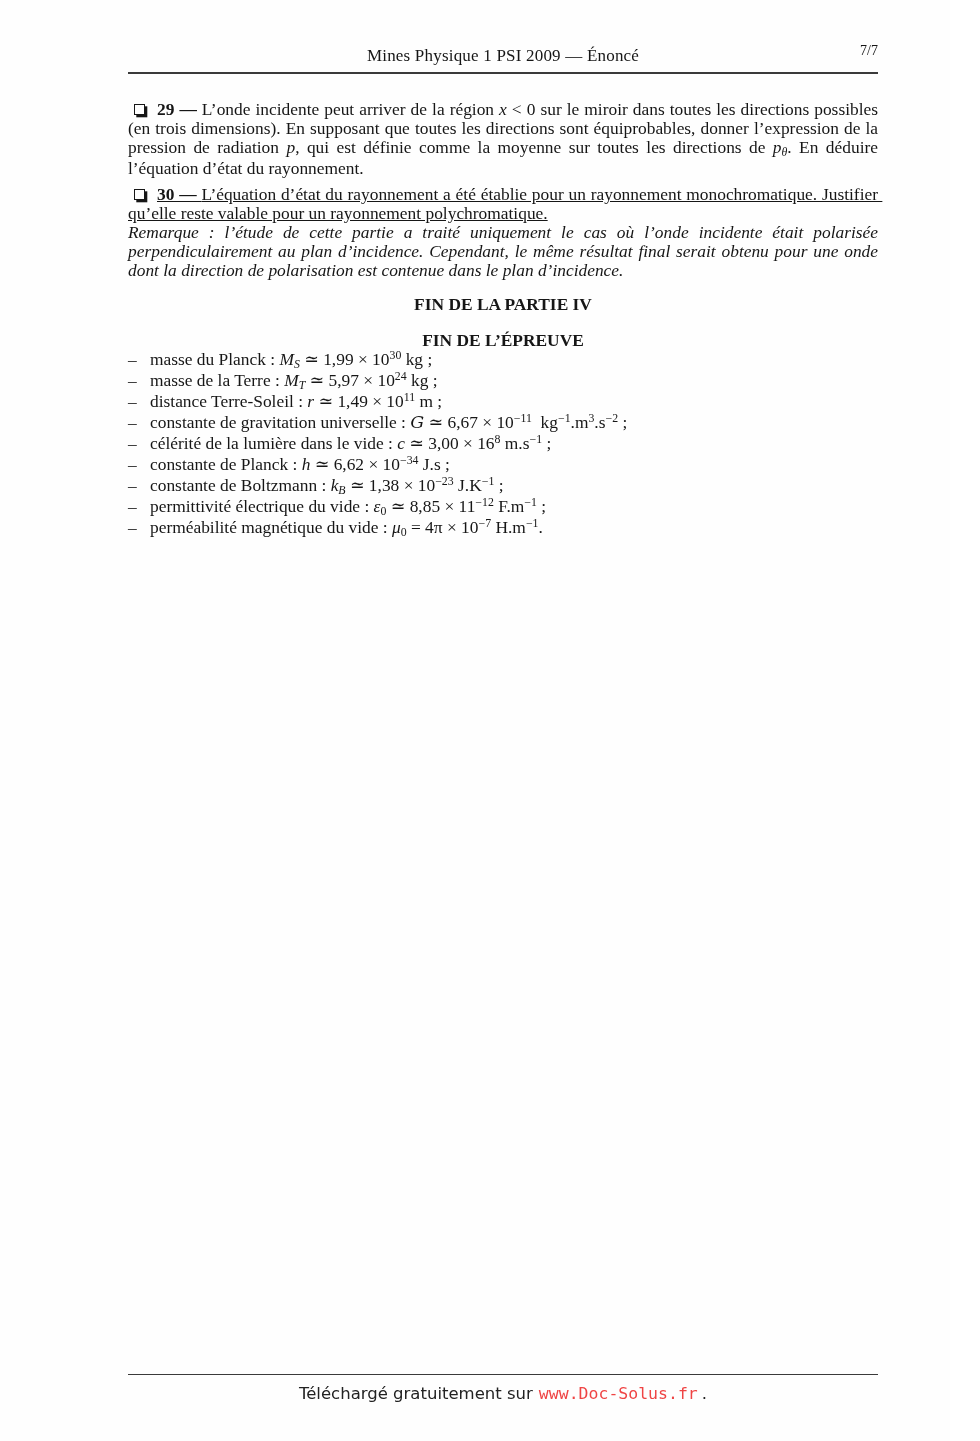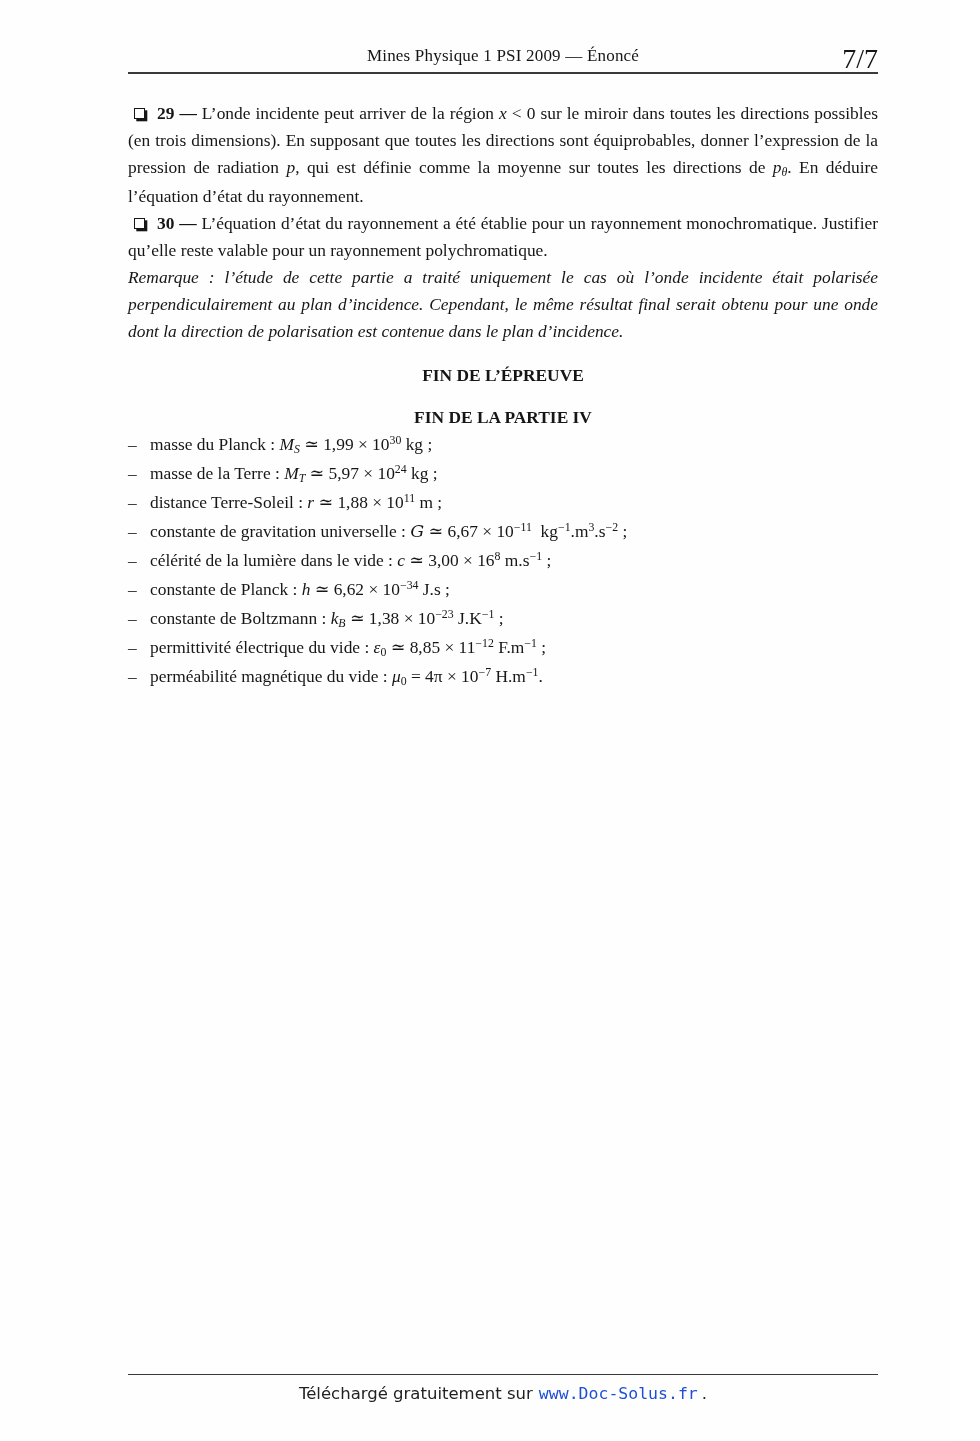--- a/index.html
+++ b/index.html
@@ -14,30 +14,30 @@
   
   .header{
     position:absolute;top:46px;left:128px;width:750px;
     border-bottom:2px solid #3a3a3a;
     padding-bottom:6px;
   }
   .header-title{
     text-align:center;font-size:17px;letter-spacing:.2px;
   }
   .page-number{
-    position:absolute;right:0;top:-3px;font-size:28px;
+    position:absolute;right:0;top:-3px;font-size:14px;
   }
   
   .main{
     position:absolute;top:100px;left:128px;width:750px;
-    font-size:17.4px;line-height:27px;
+    font-size:17.4px;line-height:19px;
   }
   p.body{margin:0;text-align:justify;}
   #q29{ text-indent:5px; }
-  #q30{ text-indent:5px; }
+  #q30{ margin-top:7px; text-indent:5px;text-decoration:underline; }
   #remark{ margin-top:0;font-style:italic; }
   .center-heading{
     margin:0;text-align:center;font-weight:700;font-size:17.4px;
   }
   #h-part{ margin-top:15px; }
   #h-exam{ margin-top:17px; }
   #notations-intro{ margin-top:7px; text-align:left; }
   .nlist{ margin-top:0; }
   .nitem{ display:flex; align-items:baseline; }
   .dash{ width:22px; flex:0 0 22px; }
@@ -60,21 +60,21 @@
   .footer{
     position:absolute;top:1374px;left:128px;width:750px;
     border-top:1.5px solid #3a3a3a;
     padding-top:9px;
     text-align:center;
     font-family:"DejaVu Sans","Liberation Sans",sans-serif;
     font-size:16.5px;color:#222;
   }
   .doc-link{
     font-family:"DejaVu Sans Mono","Liberation Mono",monospace;
-    color:#1d4ed8;
+    color:#ef4444;
     margin-left:6px;
     cursor:pointer;
     text-decoration:none;
   }
   .footer-suffix{ margin-left:4px; }
 </style>
 </head>
 <body>
 
 <div class="page">
@@ -82,35 +82,35 @@
   <div class="header">
     <div class="header-title">Mines Physique 1 PSI 2009 — Énoncé</div>
     <div class="page-number">7/7</div>
   </div>
 
   <div class="main">
     <p class="body" id="q29"><span class="run r-marker"></span><span class="run r-b">29 — </span><span class="run r-n">L’onde incidente peut arriver de la région </span><span class="run r-i">x</span><span class="run r-n"> &lt; 0 sur le miroir dans toutes les directions possibles (en trois dimensions). En supposant que toutes les directions sont équiprobables, donner l’expression de la pression de radiation </span><span class="run r-i">p</span><span class="run r-n">, qui est définie comme la moyenne sur toutes les directions de </span><span class="run r-i">p</span><span class="run r-isub">θ</span><span class="run r-n">. En déduire l’équation d’état du rayonnement.</span></p>
     <p class="body" id="q30"><span class="run r-marker"></span><span class="run r-b">30 — </span><span class="run r-n">L’équation d’état du rayonnement a été établie pour un rayonnement monochromatique. Justifier qu’elle reste valable pour un rayonnement polychromatique.</span></p>
     <p class="body" id="remark"><span class="run r-n">Remarque : l’étude de cette partie a traité uniquement le cas où l’onde incidente était polarisée perpendiculairement au plan d’incidence. Cependant, le même résultat final serait obtenu pour une onde dont la direction de polarisation est contenue dans le plan d’incidence.</span></p>
 
+    <p class="center-heading" id="h-part">FIN DE LA PARTIE IV</p>
     <p class="center-heading" id="h-exam">FIN DE L’ÉPREUVE</p>
-    <p class="center-heading" id="h-part">FIN DE LA PARTIE IV</p>
 
     <div class="nlist">
         <div class="nitem">
           <span class="dash">–</span>
           <span class="nbody"><span class="run r-n">masse du Planck : </span><span class="run r-i">M</span><span class="run r-isub">S</span><span class="run r-n"> ≃ 1,99 × 10</span><span class="run r-sup">30</span><span class="run r-n"> kg ;</span></span>
         </div>
         <div class="nitem">
           <span class="dash">–</span>
           <span class="nbody"><span class="run r-n">masse de la Terre : </span><span class="run r-i">M</span><span class="run r-isub">T</span><span class="run r-n"> ≃ 5,97 × 10</span><span class="run r-sup">24</span><span class="run r-n"> kg ;</span></span>
         </div>
         <div class="nitem">
           <span class="dash">–</span>
-          <span class="nbody"><span class="run r-n">distance Terre-Soleil : </span><span class="run r-i">r</span><span class="run r-n"> ≃ 1,88 × 10</span><span class="run r-sup">11</span><span class="run r-n"> m ;</span></span>
+          <span class="nbody"><span class="run r-n">distance Terre-Soleil : </span><span class="run r-i">r</span><span class="run r-n"> ≃ 1,49 × 10</span><span class="run r-sup">11</span><span class="run r-n"> m ;</span></span>
         </div>
         <div class="nitem">
           <span class="dash">–</span>
           <span class="nbody"><span class="run r-n">constante de gravitation universelle : </span><span class="run r-sc">G</span><span class="run r-n"> ≃ 6,67 × 10</span><span class="run r-sup">−11</span><span class="run r-n">  kg</span><span class="run r-sup">−1</span><span class="run r-n">.m</span><span class="run r-sup">3</span><span class="run r-n">.s</span><span class="run r-sup">−2</span><span class="run r-n"> ;</span></span>
         </div>
         <div class="nitem">
           <span class="dash">–</span>
           <span class="nbody"><span class="run r-n">célérité de la lumière dans le vide : </span><span class="run r-i">c</span><span class="run r-n"> ≃ 3,00 × 16</span><span class="run r-sup">8</span><span class="run r-n"> m.s</span><span class="run r-sup">−1</span><span class="run r-n"> ;</span></span>
         </div>
         <div class="nitem">

